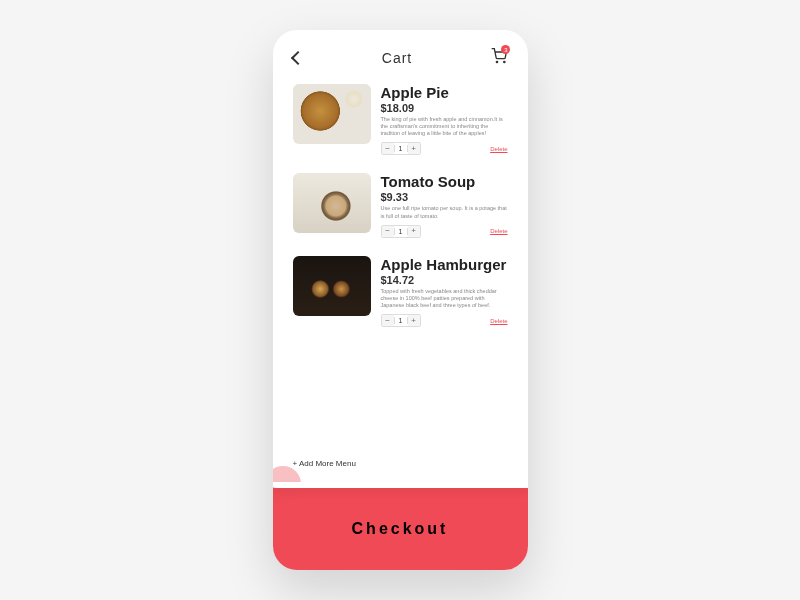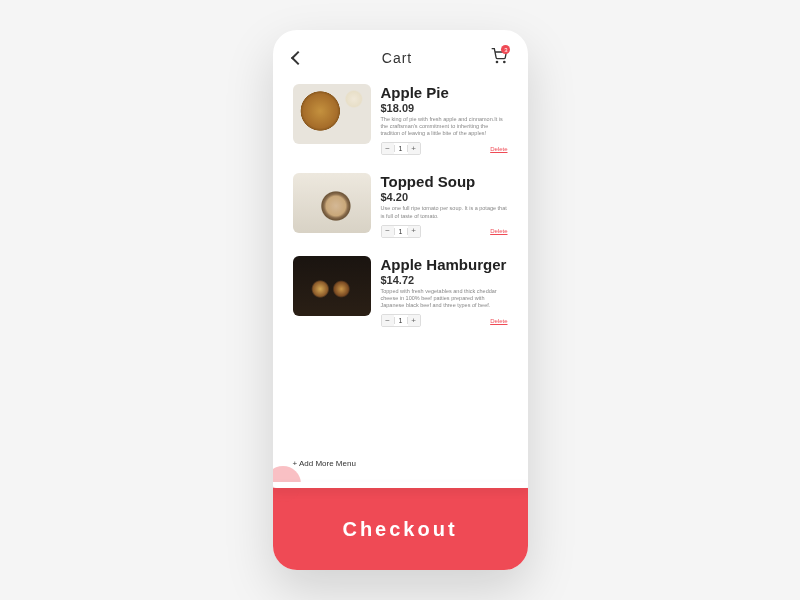--- a/index.html
+++ b/index.html
@@ -187,22 +187,22 @@
       position: absolute;
       top: -22px;
       left: -8px;
       width: 36px;
       height: 36px;
       background: #ef4a55;
       opacity: 0.35;
       border-radius: 50%;
     }
     .checkout-text {
-      color: #ffffff;
-      font-size: 20px;
+      color: #000000;
+      font-size: 16px;
       font-weight: 600;
       letter-spacing: 3px;
     }
     .card-cut {
       height: 6px;
       background: #fff;
       border-bottom-left-radius: 22px;
       border-bottom-right-radius: 22px;
       box-shadow: 0 4px 8px rgba(0,0,0,0.08);
       margin: 0 -2px;
@@ -245,22 +245,22 @@
             <button class="qty-btn">+</button>
           </div>
           <span class="delete-link">Delete</span>
         </div>
       </div>
     </div>
 
     <div class="item">
       <div class="item-img img-soup"></div>
       <div class="item-info">
-        <div class="item-name">Topped Soup</div>
-        <div class="item-price">$4.20</div>
+        <div class="item-name">Tomato Soup</div>
+        <div class="item-price">$9.33</div>
         <div class="item-desc">Use one full ripe tomato per soup. It is a potage that is full of taste of tomato.</div>
         <div class="item-actions">
           <div class="qty-control">
             <button class="qty-btn">−</button>
             <div class="qty-val">1</div>
             <button class="qty-btn">+</button>
           </div>
           <span class="delete-link">Delete</span>
         </div>
       </div>

